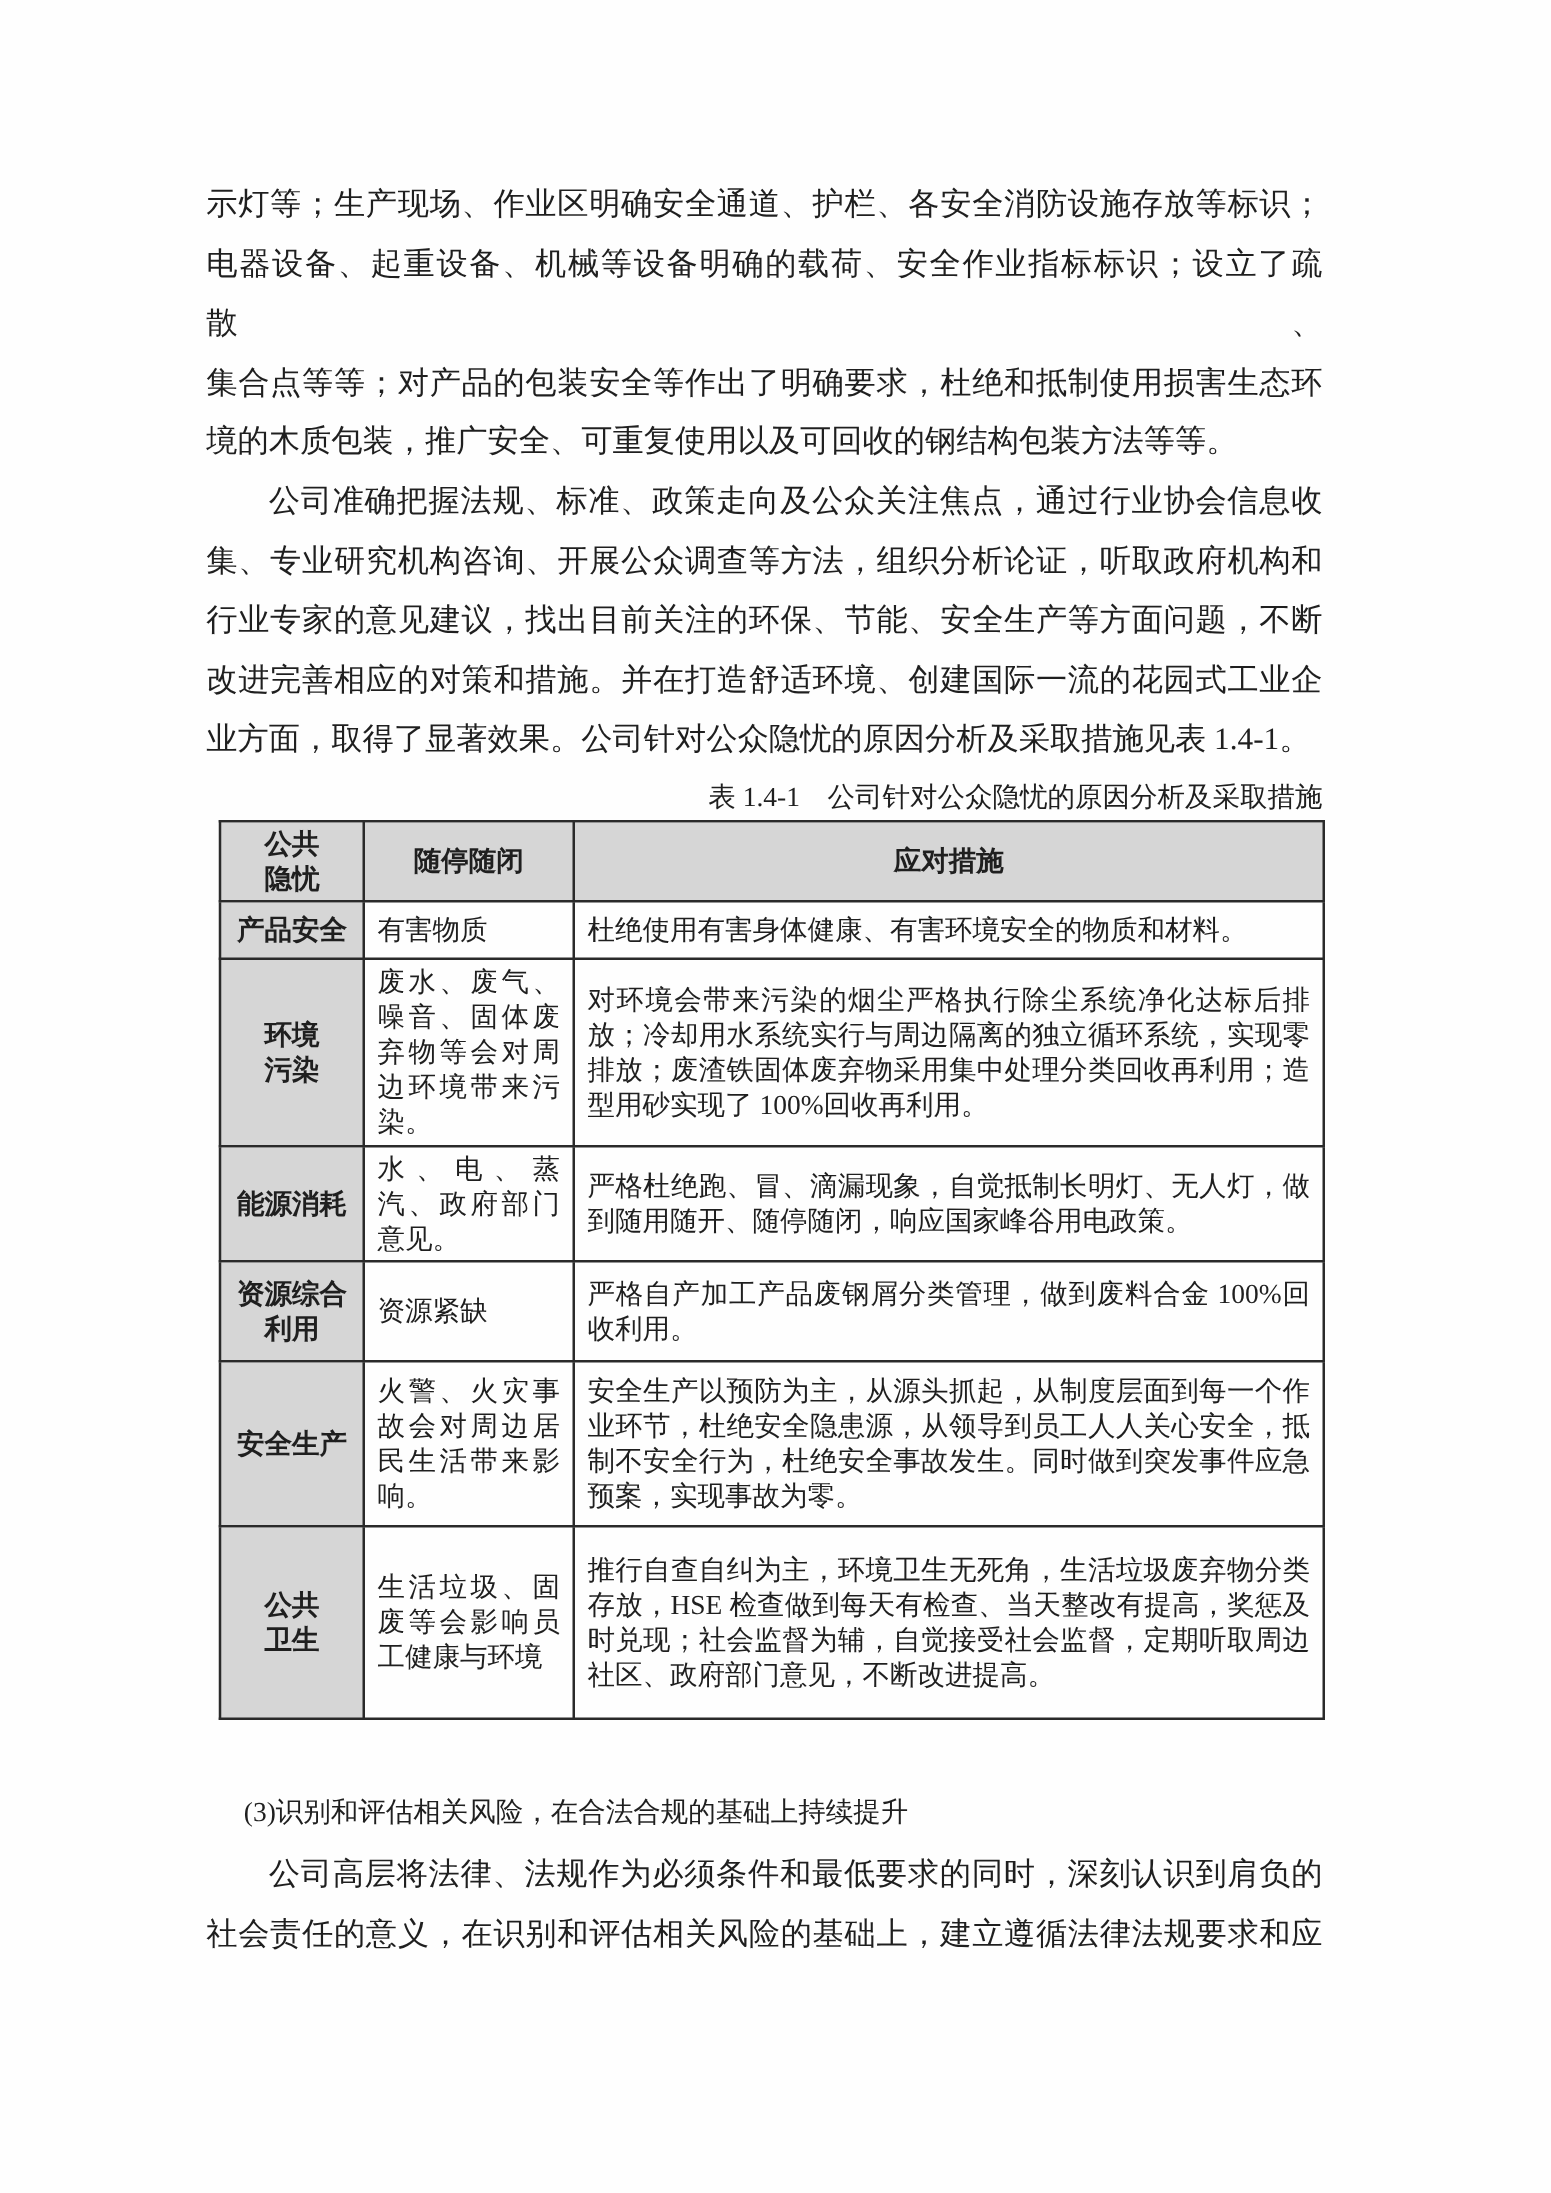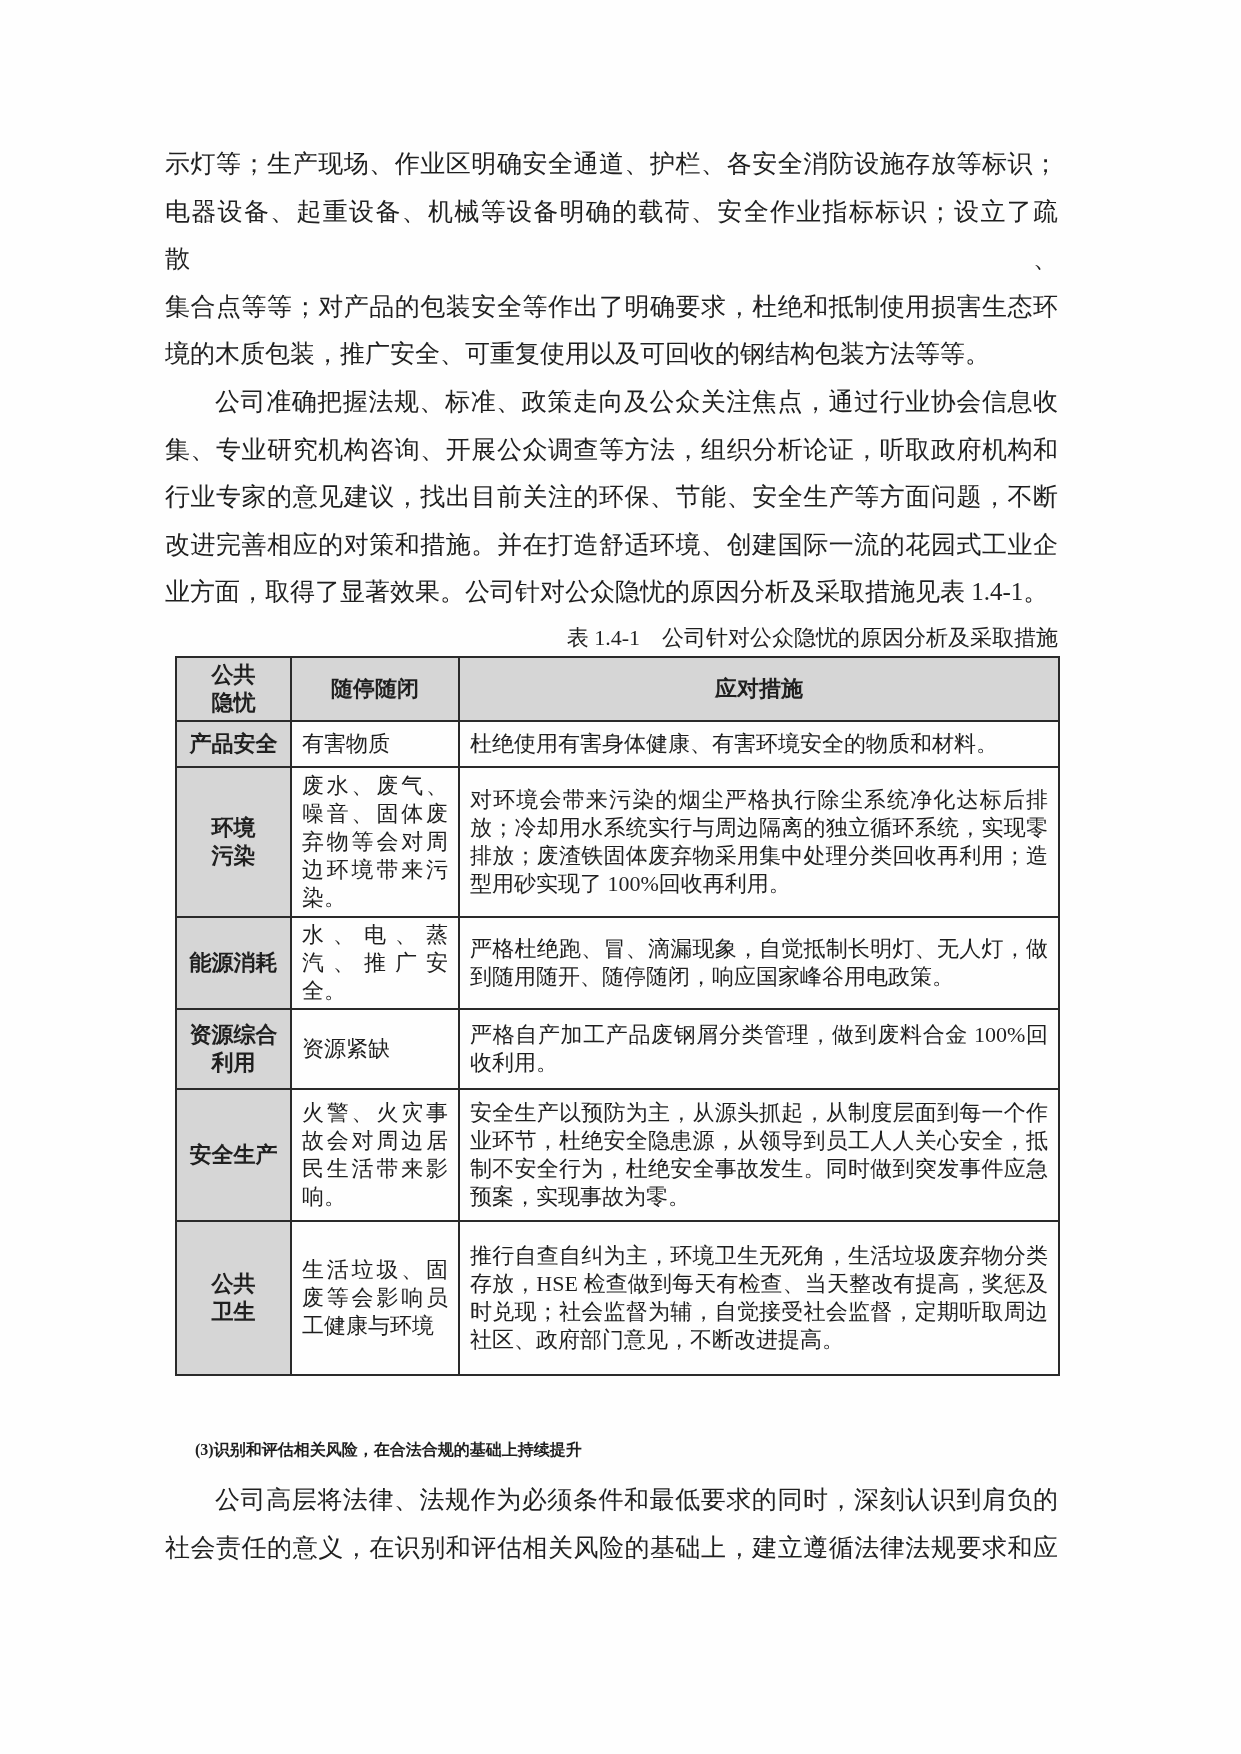--- a/index.html
+++ b/index.html
@@ -66,23 +66,23 @@
   tr.h-head { height: 56px; }
   tr.h-r1 { height: 46px; }
   tr.h-r2 { height: 150px; }
   tr.h-r3 { height: 88px; }
   tr.h-r4 { height: 80px; }
   tr.h-r5 { height: 132px; }
   tr.h-r6 { height: 154px; }
 
   .heading3 {
     margin: 58px 0 0 30px;
-    font-size: 16px;
+    font-size: 22px;
     line-height: 32px;
-    font-weight: bold;
+    font-weight: normal;
     white-space: nowrap;
   }
   .p3 { margin-top: 10px; }
 </style>
 </head>
 <body>
 
 <div class="page">
   <div class="content">
 
@@ -122,21 +122,21 @@
         <td class="meas">杜绝使用有害身体健康、有害环境安全的物质和材料。</td>
       </tr>
       <tr class="h-r2">
         <th class="cat">环境
 污染</th>
         <td class="cause">废水、废气、噪音、固体废弃物等会对周边环境带来污染。</td>
         <td class="meas">对环境会带来污染的烟尘严格执行除尘系统净化达标后排放；冷却用水系统实行与周边隔离的独立循环系统，实现零排放；废渣铁固体废弃物采用集中处理分类回收再利用；造型用砂实现了 100%回收再利用。</td>
       </tr>
       <tr class="h-r3">
         <th class="cat">能源消耗</th>
-        <td class="cause">水、电、蒸汽、推广安全。</td>
+        <td class="cause">水、电、蒸汽、政府部门意见。</td>
         <td class="meas">严格杜绝跑、冒、滴漏现象，自觉抵制长明灯、无人灯，做到随用随开、随停随闭，响应国家峰谷用电政策。</td>
       </tr>
       <tr class="h-r4">
         <th class="cat">资源综合
 利用</th>
         <td class="cause">资源紧缺</td>
         <td class="meas">严格自产加工产品废钢屑分类管理，做到废料合金 100%回收利用。</td>
       </tr>
       <tr class="h-r5">
         <th class="cat">安全生产</th>

